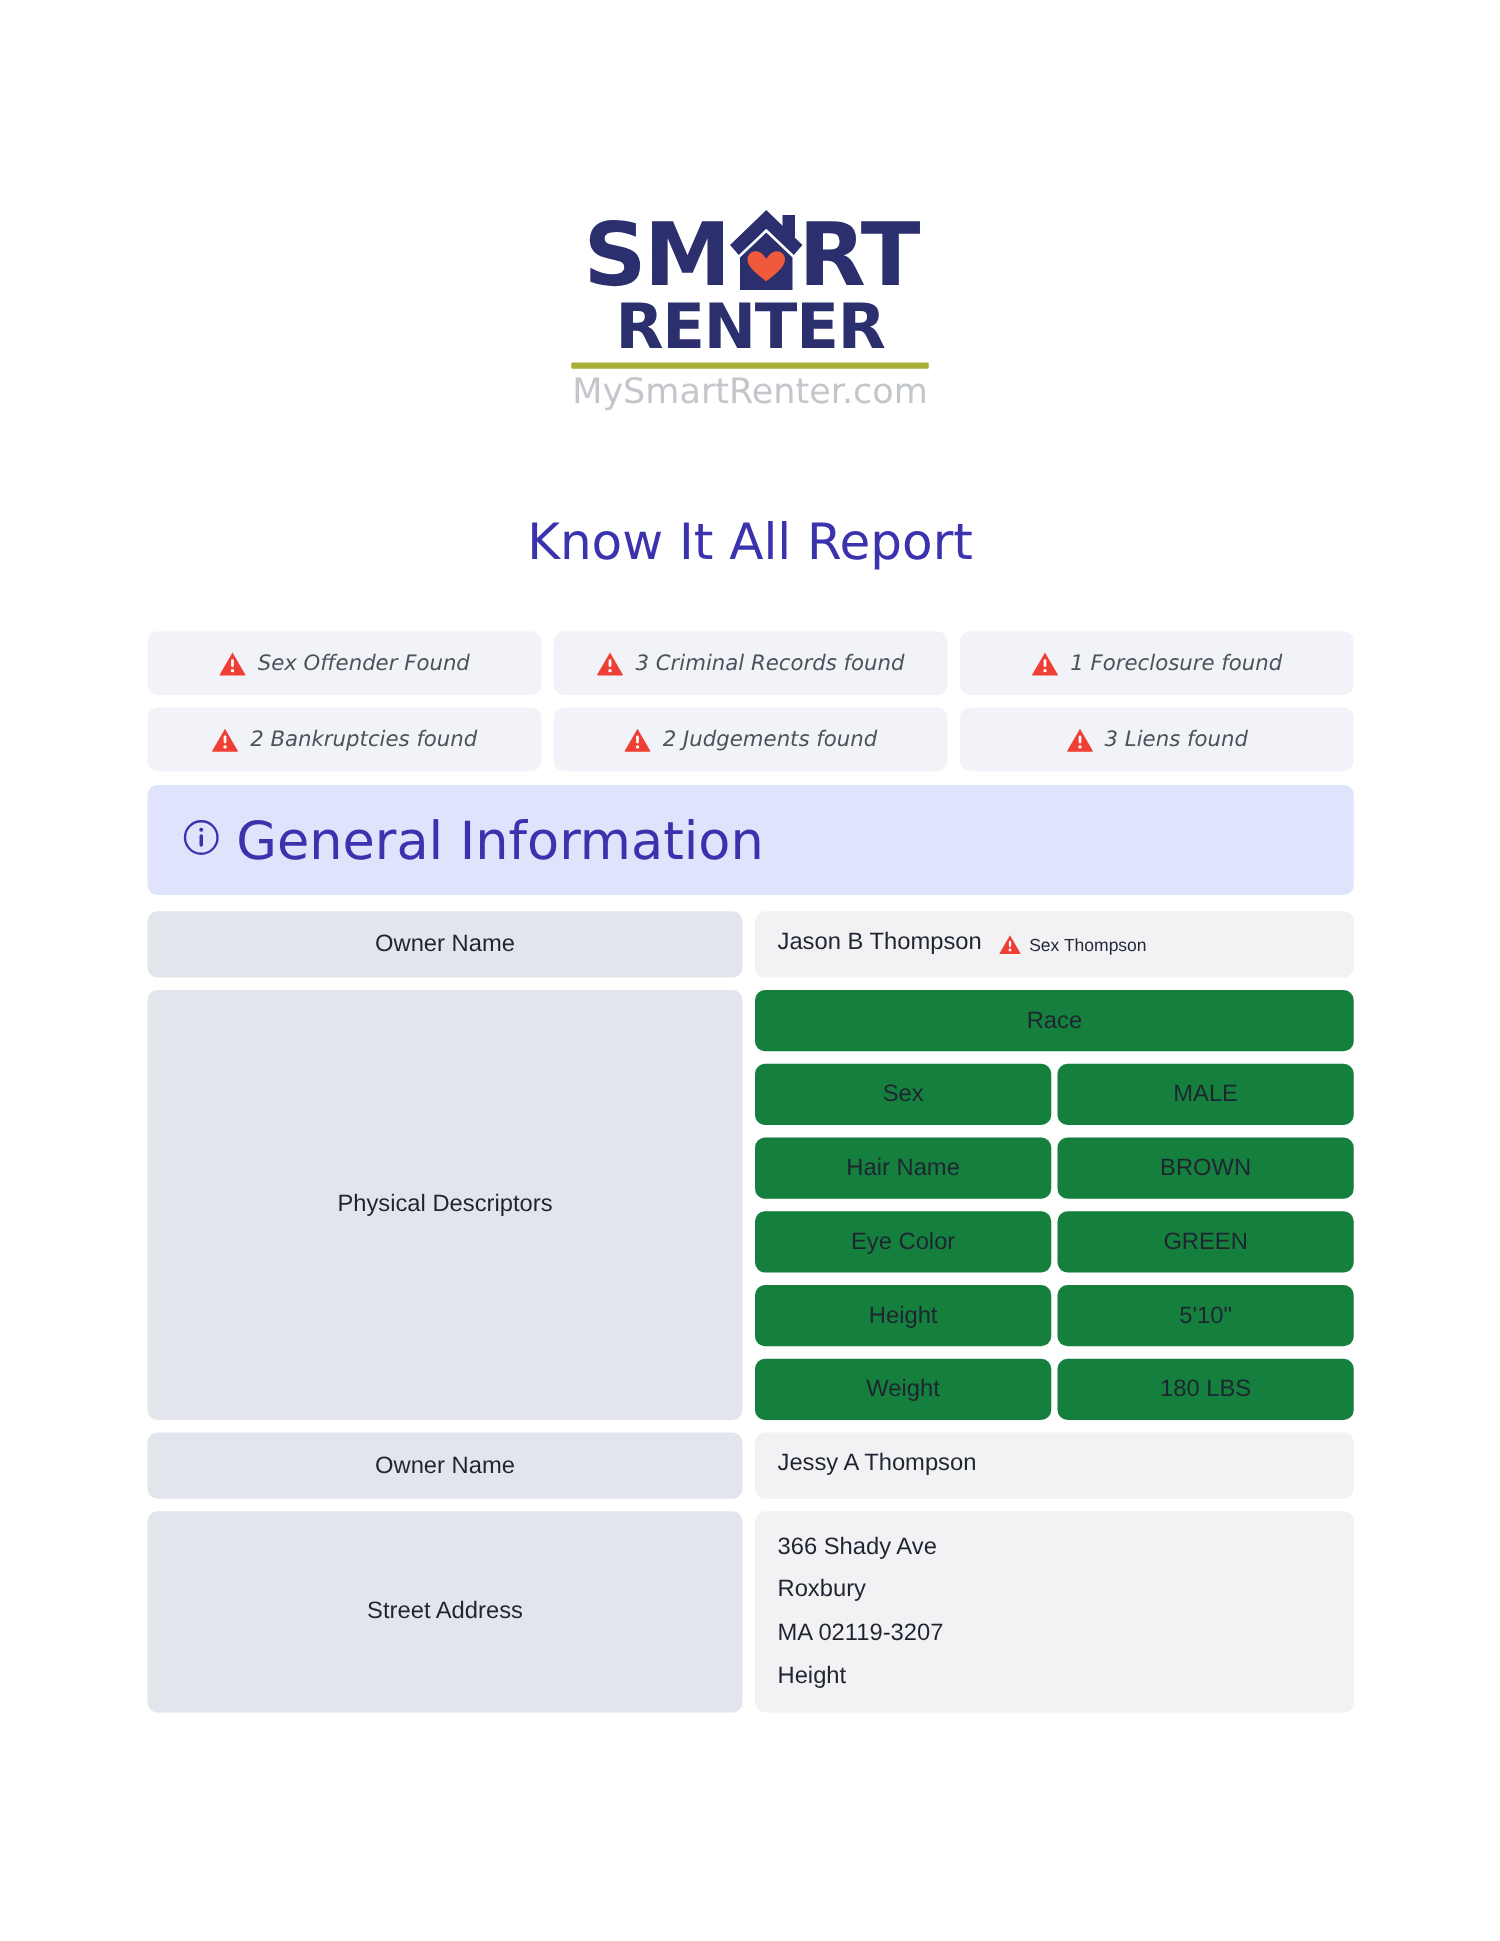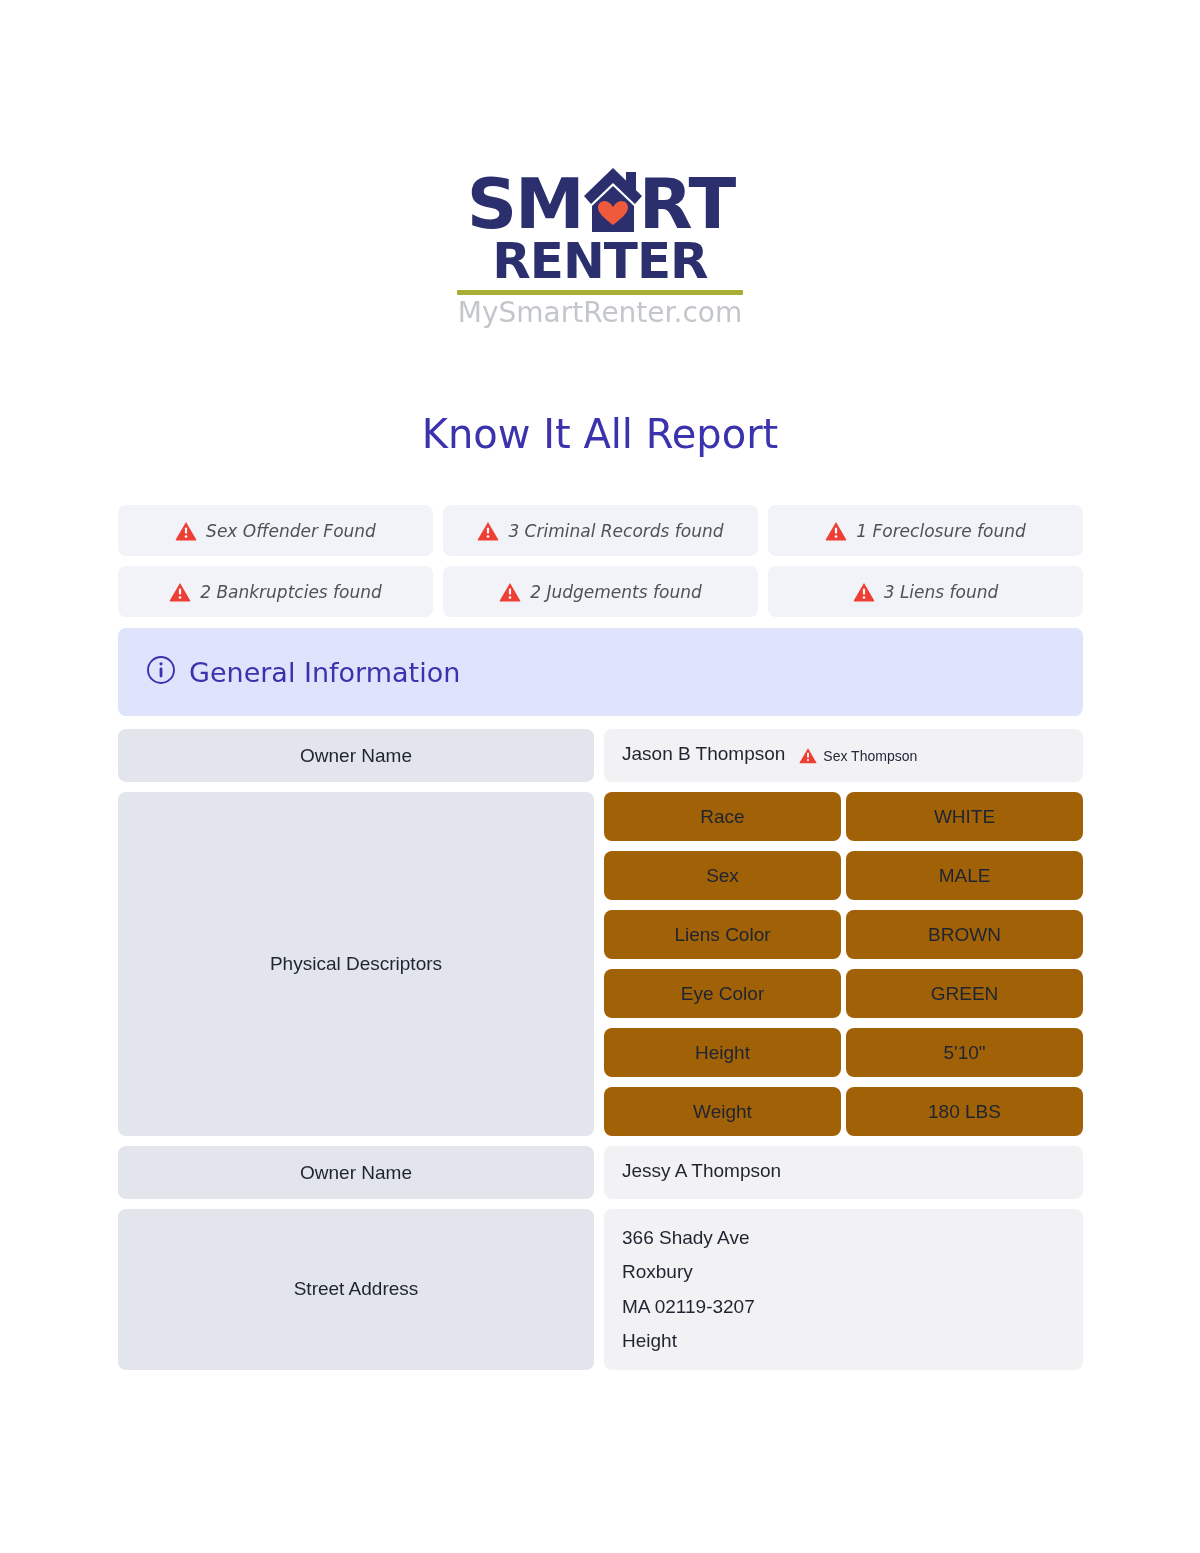--- a/index.html
+++ b/index.html
@@ -124,21 +124,21 @@
     width: 965px;
     height: 88px;
     background: #dfe3fb;
     border-radius: 8px;
     display: flex;
     align-items: center;
     padding-left: 28px;
     gap: 13px;
   }
   .section-header .title {
-    font-size: 27px;
+    font-size: 42px;
     color: #3b32ae;
     font-family: "DejaVu Sans", sans-serif;
   }
 
   
   .rows {
     position: absolute;
     left: 118px;
     top: 729px;
     width: 965px;
@@ -202,21 +202,21 @@
     color: #1f2431;
   }
   .physical-table {
     flex: 1 1 auto;
     display: flex;
     flex-direction: column;
     gap: 10px;
   }
   .pd-row { display: flex; gap: 5px; }
   .pd-key, .pd-val {
-    background: #a16207;
+    background: #15803d;
     border-radius: 8px;
     height: 49px;
     display: flex;
     align-items: center;
     justify-content: center;
     font-size: 19px;
     color: #1f2431;
   }
   .pd-key { flex: 1 1 50%; }
   .pd-val { flex: 1 1 50%; }
@@ -345,30 +345,29 @@
         </span>
       </div>
     </div>
 
     <div class="row-physical">
       <div class="physical-label">Physical Descriptors</div>
       <div class="physical-table">
 
         <div class="pd-row">
           <div class="pd-key">Race</div>
-          <div class="pd-val">WHITE</div>
         </div>
 
         <div class="pd-row">
           <div class="pd-key">Sex</div>
           <div class="pd-val">MALE</div>
         </div>
 
         <div class="pd-row">
-          <div class="pd-key">Liens Color</div>
+          <div class="pd-key">Hair Name</div>
           <div class="pd-val">BROWN</div>
         </div>
 
         <div class="pd-row">
           <div class="pd-key">Eye Color</div>
           <div class="pd-val">GREEN</div>
         </div>
 
         <div class="pd-row">
           <div class="pd-key">Height</div>

